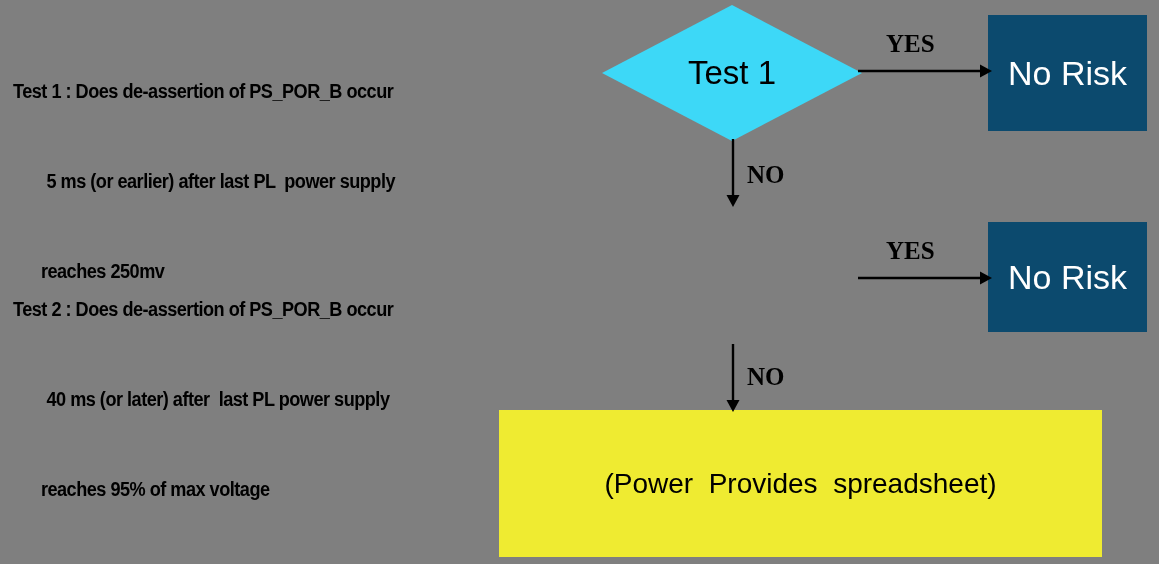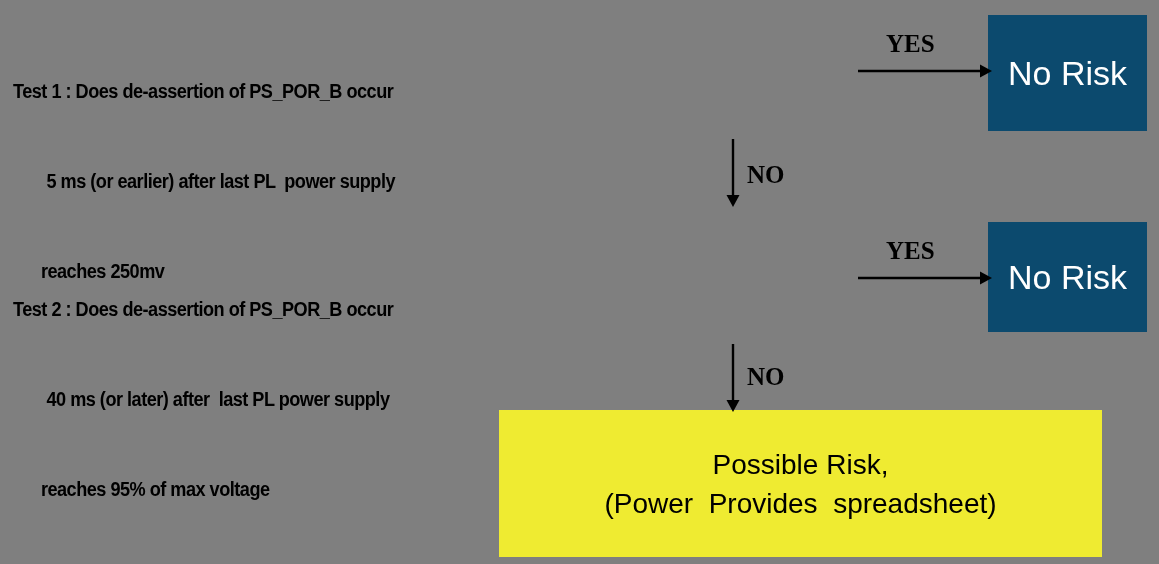--- a/index.html
+++ b/index.html
@@ -142,32 +142,34 @@
     <span class="l2">5 ms (or earlier) after last PL  power supply</span>
     <span class="l3">reaches 250mv</span>
   </div>
 
   <div class="test-desc" id="test2-desc">
     <span class="l1">Test 2 : Does de-assertion of PS_POR_B occur</span>
     <span class="l2">40 ms (or later) after  last PL power supply</span>
     <span class="l3">reaches 95% of max voltage</span>
   </div>
 
+  <div class="diamond" id="diamond-1">
+    <span class="diamond-label">Test 1</span>
+  </div>
 
 
   <div class="green-box" id="green-box-1">
     <span class="green-label">No Risk</span>
   </div>
 
   <div class="green-box" id="green-box-2">
     <span class="green-label">No Risk</span>
   </div>
 
   <div id="yellow-box">
-    <span class="yline">Possible Risk,</span>
     <span class="yline">(Power  Provides  spreadsheet)</span>
   </div>
 
   <svg class="arrow-svg" id="arrow-yes-1" viewBox="0 0 134 26">
     <line class="arrow-line" x1="0" y1="13" x2="122" y2="13"></line>
     <polygon class="arrow-head" points="122,6.5 134,13 122,19.5"></polygon>
   </svg>
 
   <svg class="arrow-svg" id="arrow-yes-2" viewBox="0 0 134 26">
     <line class="arrow-line" x1="0" y1="13" x2="122" y2="13"></line>

